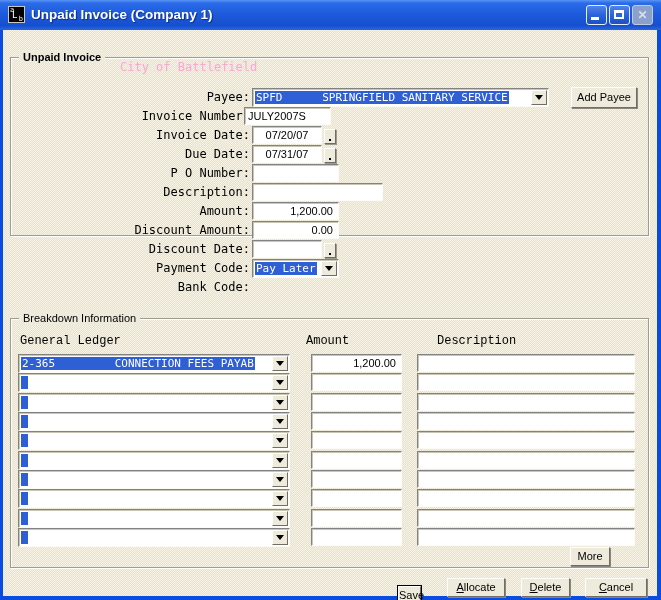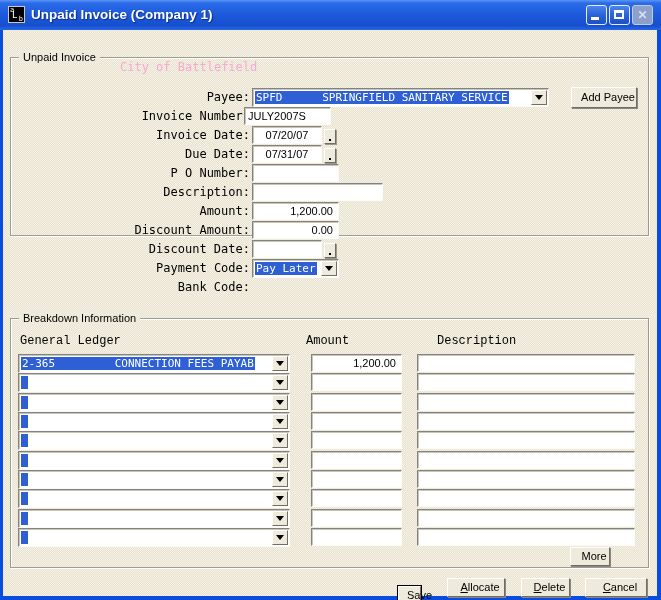--- a/index.html
+++ b/index.html
@@ -46,21 +46,21 @@
   
   .groupbox {
     position:absolute;
     border:1px solid #9E9C8E;
     box-shadow:1px 1px 0 #FFFFFF, inset 1px 1px 0 #FFFFFF;
   }
   .group-label {
     position:absolute; top:-8px; left:8px; padding:0 4px;
     font-size:11px; color:#000; background:#EFEBDC; line-height:14px; white-space:nowrap;
   }
-  #grp-unpaid   { left:10px; top:57px;  width:639px; height:179px; }
+  #grp-unpaid   { left:10px; top:57px;  width:639px; height:179px;font-weight:bold; }
   #grp-breakdown{ left:10px; top:318px; width:639px; height:250px; }
   .flabel {
     position:absolute; left:20px; width:230px; text-align:right;
     font-family:"DejaVu Sans Mono",monospace; font-size:12px; line-height:18px; color:#000;
     white-space:pre;
   }
   .company { position:absolute; left:80px; top:60px; font-family:"DejaVu Sans Mono",monospace; font-size:12px; color:#f9a8d4;margin-left:40px; }
 
   .field {
     position:absolute; height:18px; background:#fff;
@@ -100,21 +100,20 @@
   }
   .mini-btn::after { content:""; position:absolute; left:4px; bottom:2px; width:2px; height:2px; background:#000; }
 
   .btn {
     position:absolute; height:19px;
     background:#EFEBDC; color:#000;
     border:1px solid; border-color:#FFFFFF #6F6D66 #6F6D66 #FFFFFF;
     box-shadow:1px 1px 0 #8A887C;
     font-size:11px; line-height:16px; text-align:center; cursor:default;
     display:block;
-    padding-left:8px;
   }
   .btn.default { outline:1px solid #000; }
   .btn.ul::first-letter { text-decoration:underline; }
 
   .hdr { position:absolute; font-family:Liberation Mono, monospace; font-size:12px; color:#000; }
 </style>
 </head>
 <body>
 
 <div class="window">

